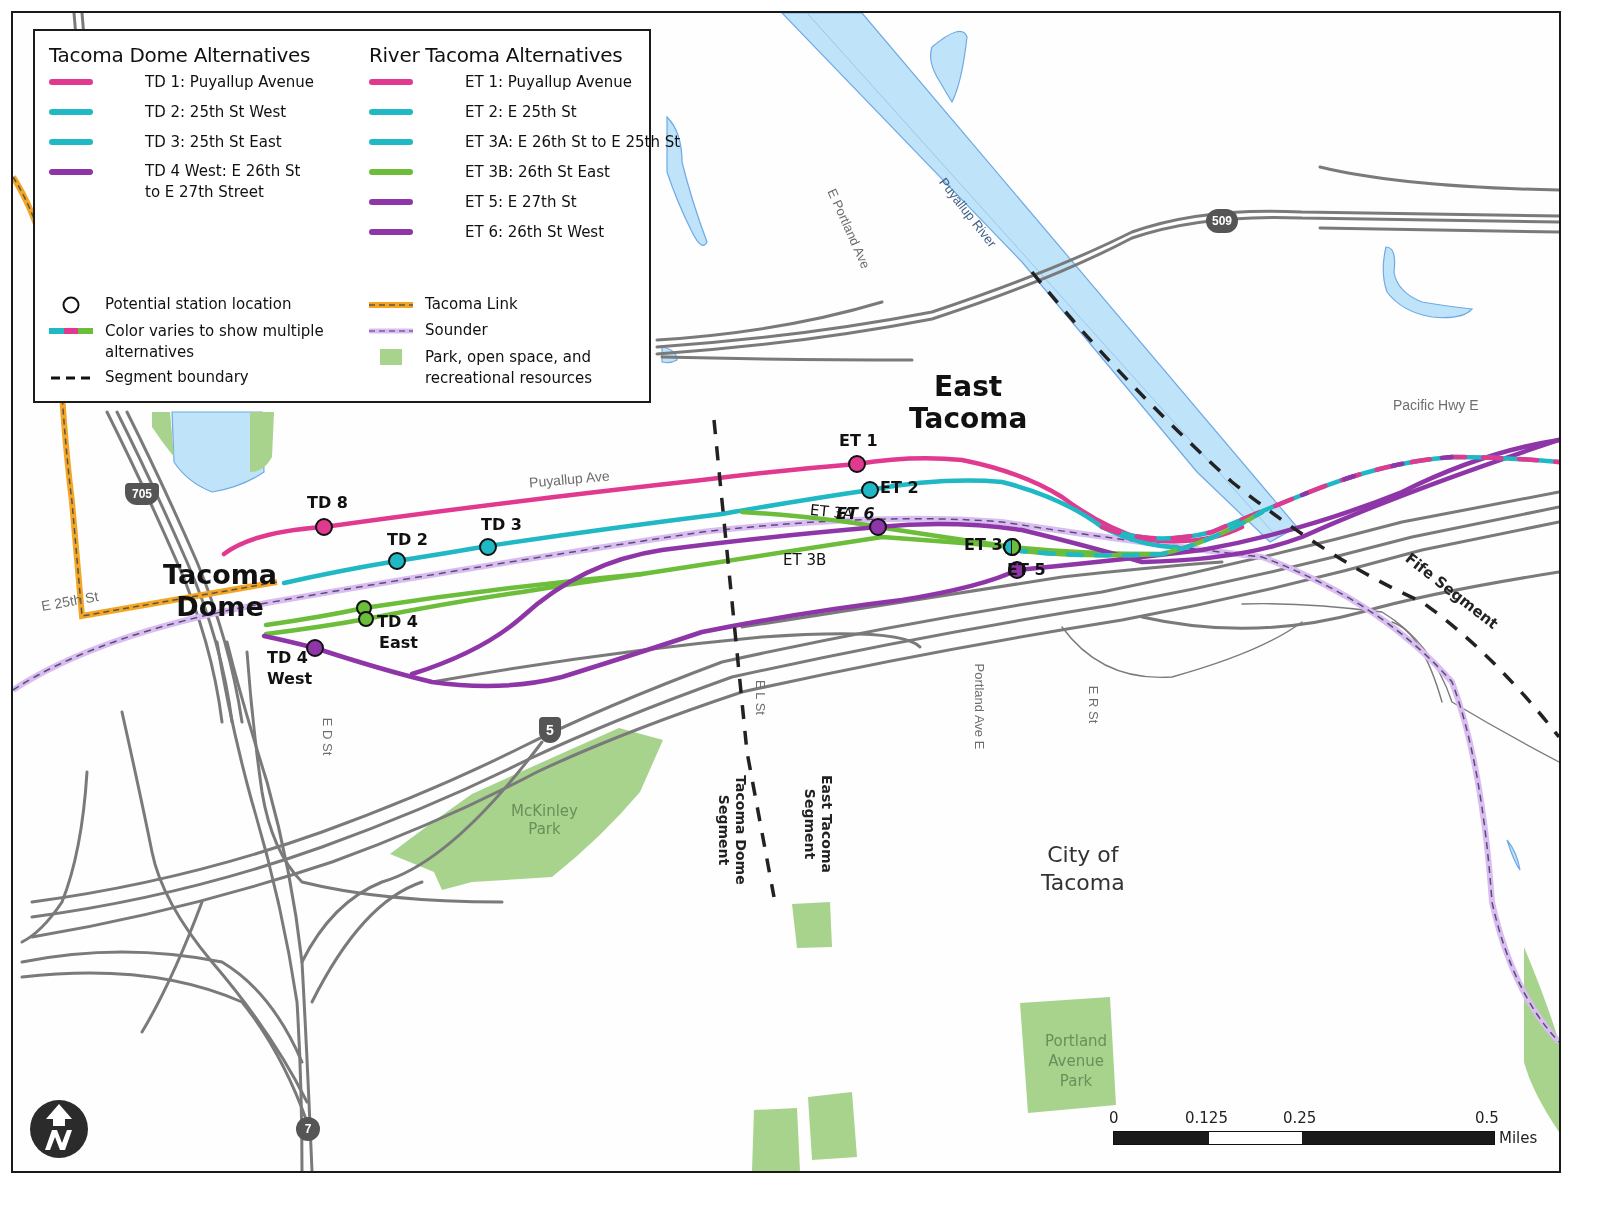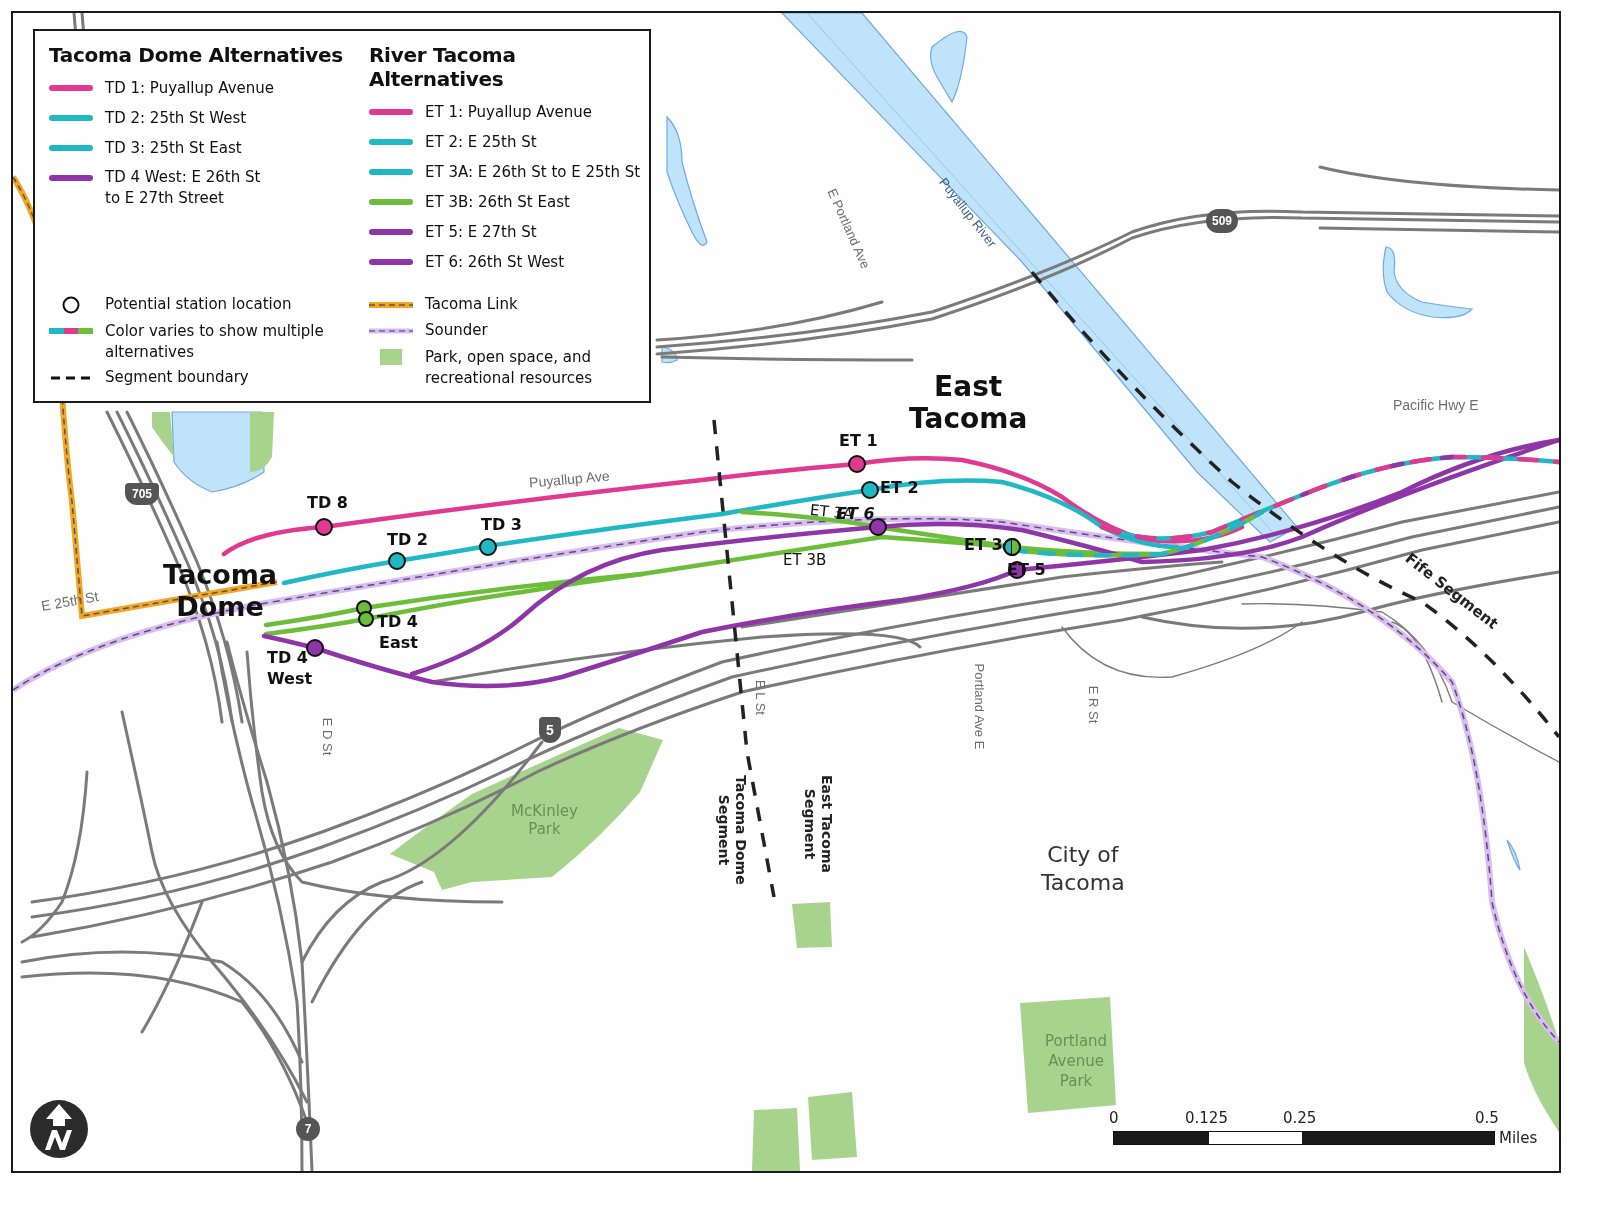--- a/index.html
+++ b/index.html
@@ -1,24 +1,24 @@
 <!DOCTYPE html>
 <html><head>
 <meta charset="utf-8">
 <style>
   html, body { margin: 0; padding: 0; background: #ffffff; }
   body { width: 1608px; height: 1212px; position: relative; overflow: hidden; font-family: "Liberation Sans", sans-serif; }
   #map-frame { position: absolute; left: 11px; top: 11px; width: 1546px; height: 1158px; border: 2px solid #1a1a1a; background: #fefefe; overflow: hidden; }
   #map-svg { position: absolute; left: 0; top: 0; }
   .legend { position: absolute; left: 20px; top: 16px; width: 618px; height: 374px; background: #fff; border: 2px solid #1a1a1a; box-sizing: border-box; font-family: "DejaVu Sans", sans-serif; color: #111; }
   .legend-col { position: absolute; top: 12px; }
-  .legend-title { font-size: 20px; font-weight: bold; letter-spacing: -0.3px; margin-bottom: 6px; }
+  .legend-title { font-size: 20px; font-weight: normal; letter-spacing: -0.3px; }
   .legend-item { position: relative; height: 30px; display: flex; align-items: center; }
   .legend-item .swatch { width: 44px; height: 6px; border-radius: 3px; margin-right: 12px; flex: none; }
-  .legend-item .lbl { font-size: 15px; white-space: nowrap; }
+  .legend-item .lbl { font-size: 15px; white-space: nowrap; margin-left: 40px; }
   .legend-item .sub { font-size: 11.5px; display: block; margin-top: 1px; }
   .two-line { height: 50px; align-items: flex-start; padding-top: 4px; box-sizing: border-box; }
   .two-line .swatch { margin-top: 8px; }
   .sym-item { position: absolute; font-size: 15px; display: flex; align-items: flex-start; }
   .sym { width: 44px; margin-right: 12px; flex: none; display: flex; justify-content: center; align-items: center; height: 20px; }
   .map-label { position: absolute; white-space: nowrap; font-family: "DejaVu Sans", sans-serif; }
   .street { color: #6e6e6e; font-size: 13px; font-family: "Liberation Sans", sans-serif; }
   .station-lbl { font-weight: bold; font-size: 16px; color: #111; }
   .place-big { font-weight: bold; font-size: 28px; color: #111; line-height: 32px; text-align: center; }
   .park-lbl { color: #6a8f5a; font-size: 15px; text-align: center; line-height: 18px; }

